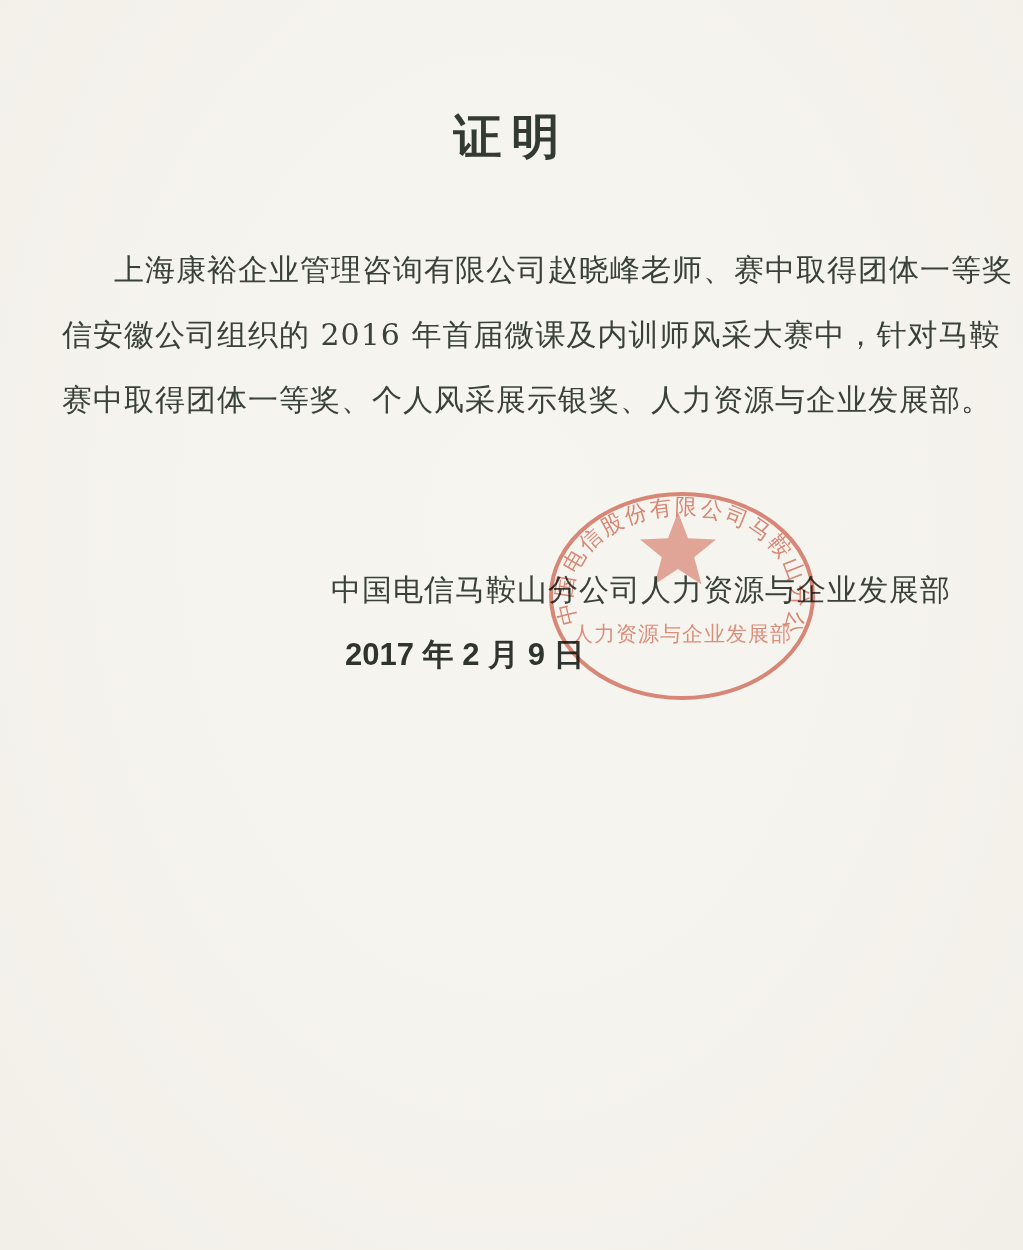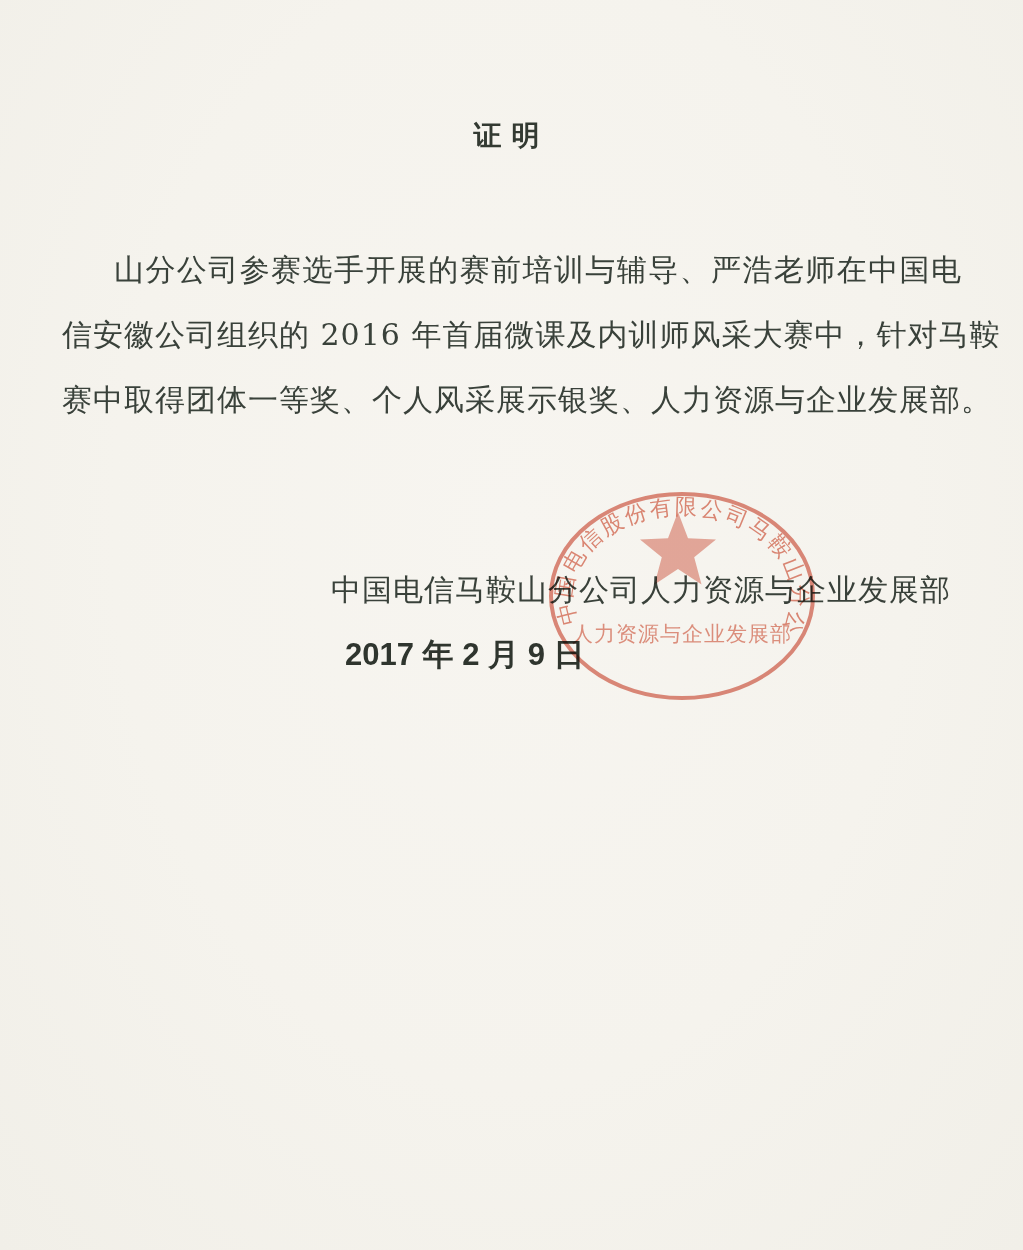--- a/index.html
+++ b/index.html
@@ -17,21 +17,21 @@
       radial-gradient(ellipse at 50% 42%, #f7f5f0 0%, #f5f3ed 55%, #f1efe8 100%);
     font-family: "DejaVu Serif", "Liberation Serif", serif;
     color: #39413a;
   }
   .doc-title {
     position: absolute;
     top: 106px;
     left: 0;
     width: 1023px;
     text-align: center;
-    font-size: 28px;
+    font-size: 48px;
     font-weight: 600;
     letter-spacing: 10px;
     color: #333a32;
     line-height: 60px;
   }
   .body-block {
     position: absolute;
     top: 237px;
     left: 62px;
     width: 900px;
@@ -82,21 +82,21 @@
   .stamp svg { display: block; }
 </style>
 </head>
 <body>
 
 <div class="page">
 
   <div class="doc-title">证明</div>
 
   <div class="body-block">
-    <div class="body-line indented">山分公司参赛选手开展的赛前培训与辅导、严浩老师在中国电</div>
+    <div class="body-line indented">上海康裕企业管理咨询有限公司赵晓峰老师、赛中取得团体一等奖</div>
     <div class="body-line">信安徽公司组织的 2016 年首届微课及内训师风采大赛中，针对马鞍</div>
     <div class="body-line">赛中取得团体一等奖、个人风采展示银奖、人力资源与企业发展部。</div>
   </div>
 
   <div class="signature-line">中国电信马鞍山分公司人力资源与企业发展部</div>
 
   <div class="date-line">2017 年 2 月 9 日</div>
 
   <div class="stamp">
     <svg width="280" height="220" viewBox="0 0 280 220" xmlns="http://www.w3.org/2000/svg">

